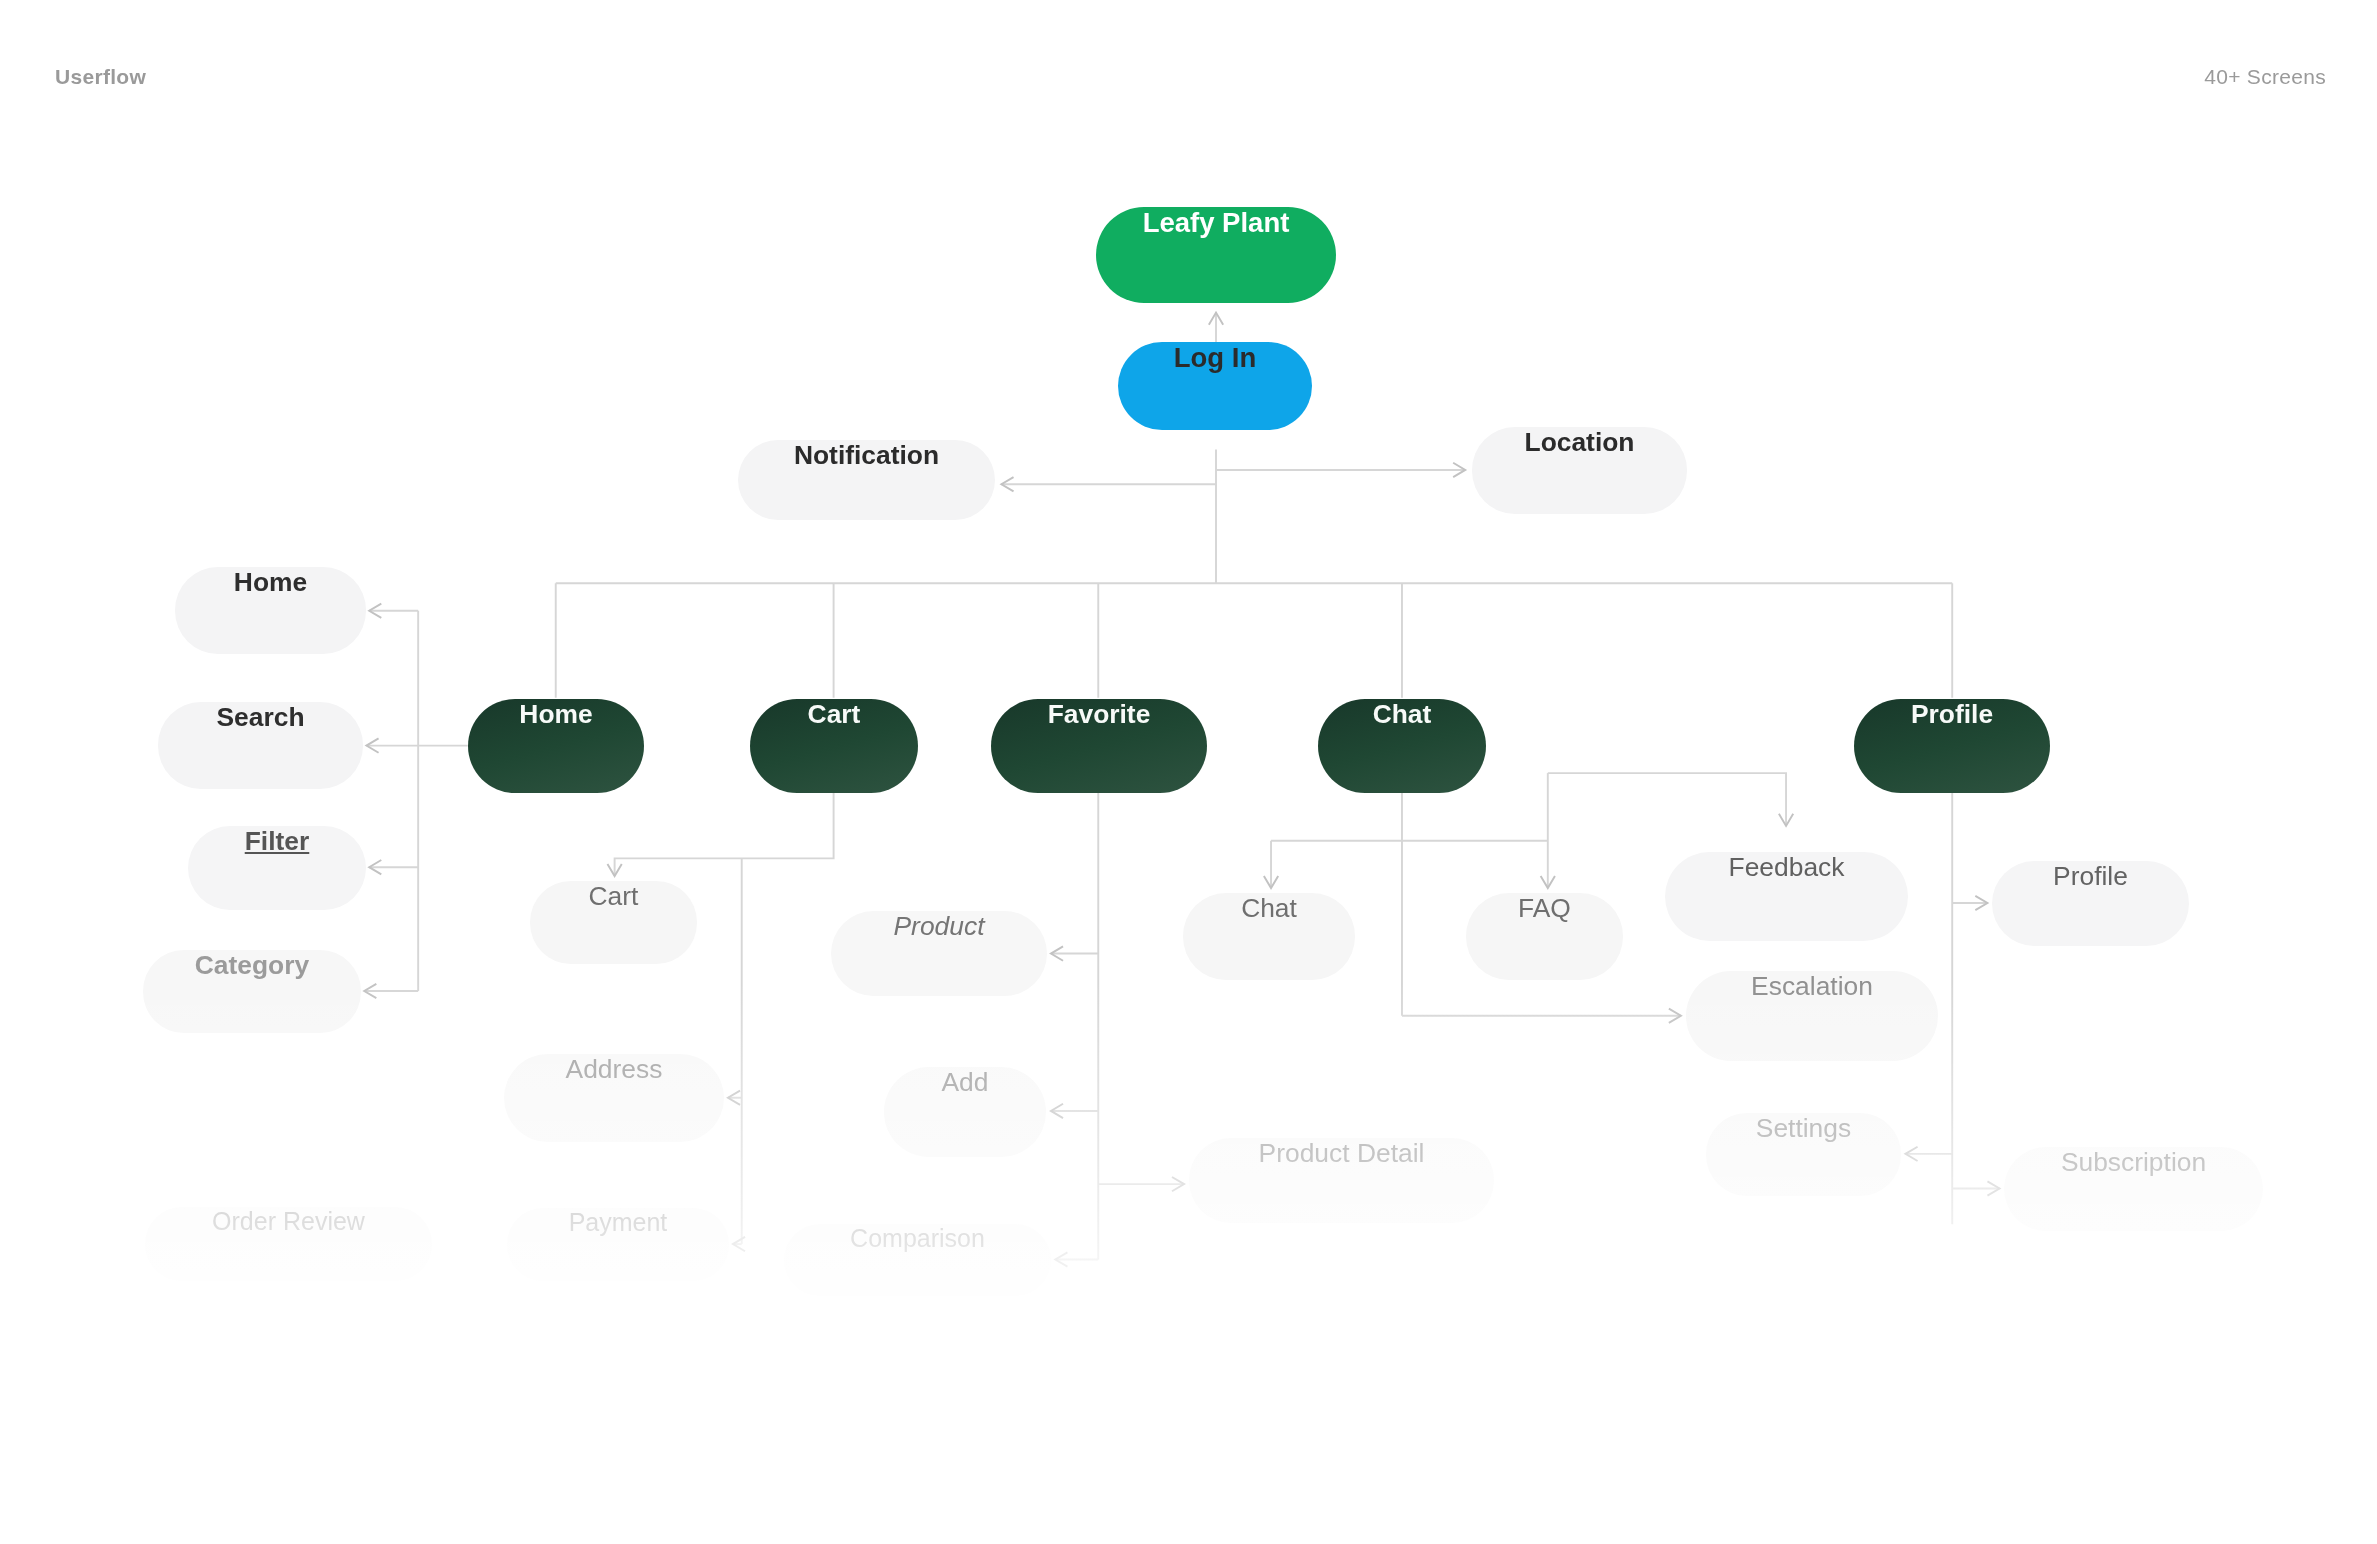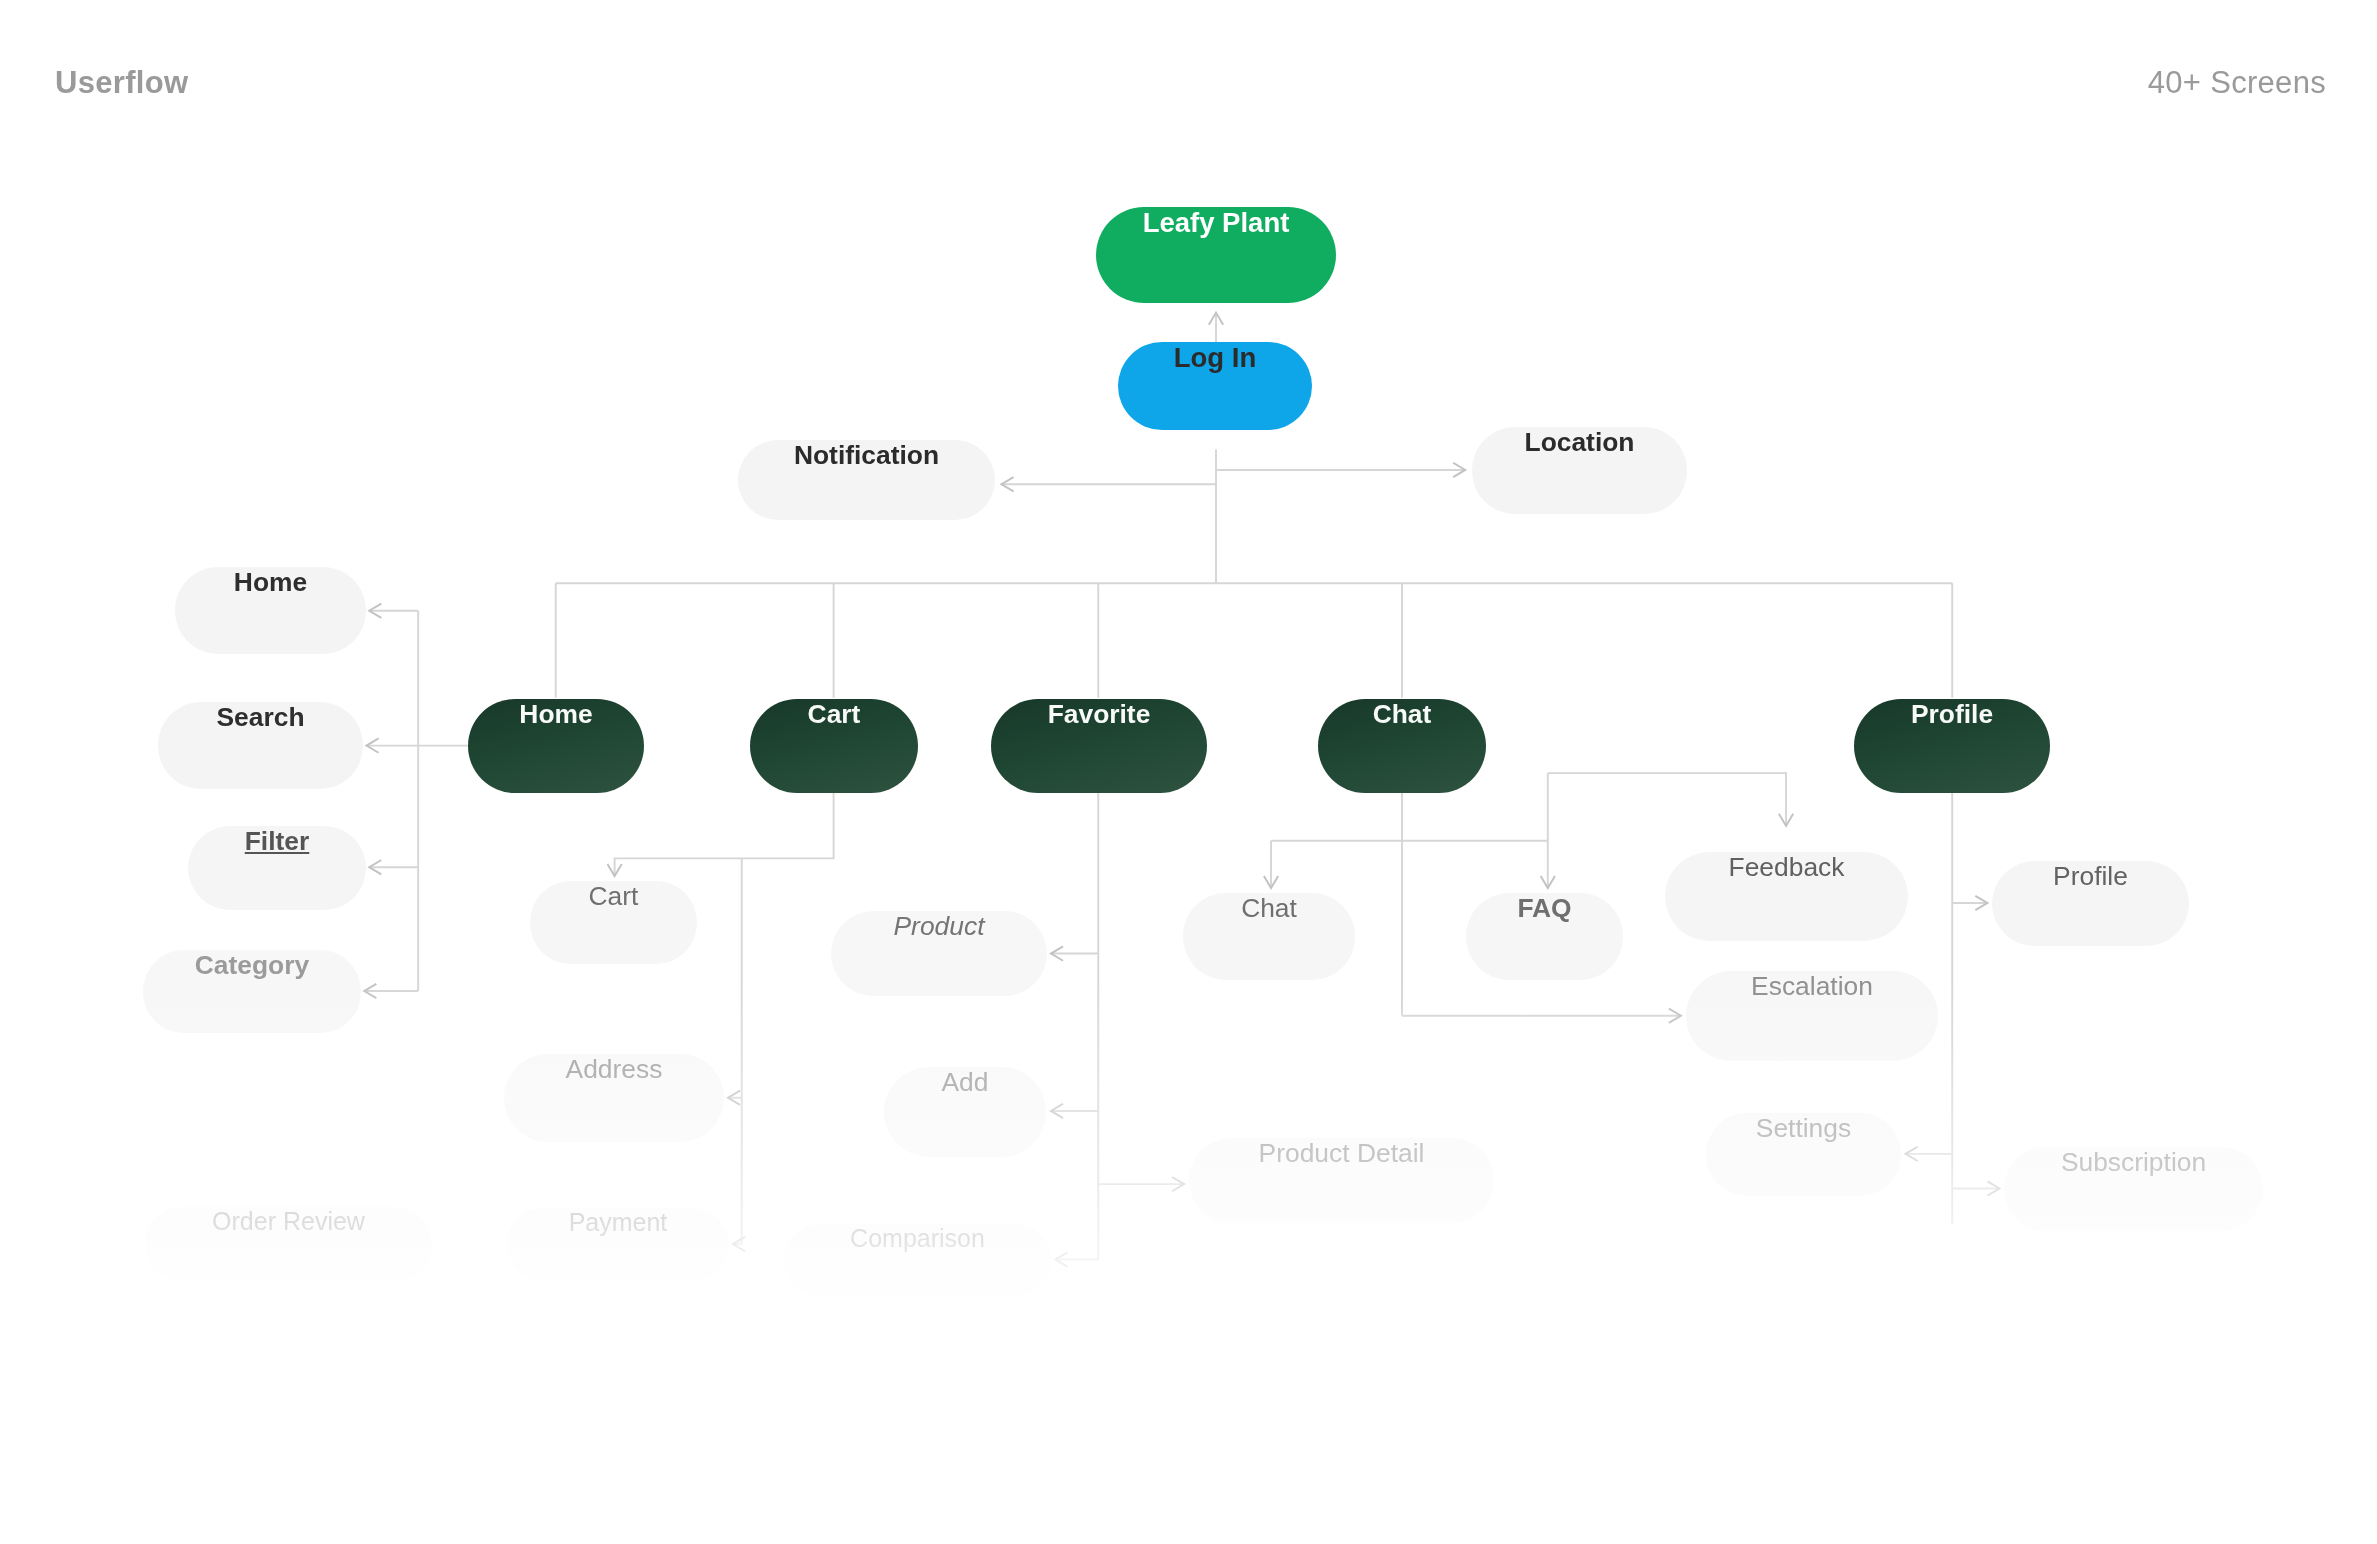--- a/index.html
+++ b/index.html
@@ -1,18 +1,18 @@
 <!DOCTYPE html>
 <html style="font-size:8.8px"><head>
 <meta charset="utf-8">
 <style>
   html,body{margin:0;padding:0;background:#ffffff;}
   body{font-family:"Liberation Sans","DejaVu Sans",sans-serif;}
   .canvas{position:relative;width:2377px;height:1544px;background:#ffffff;overflow:hidden;}
-  .hdr{position:absolute;top:65px;font-size:31px;color:#9a9a9a;letter-spacing:0.3px;}
+  .hdr{position:absolute;top:65px;font-size:21px;color:#9a9a9a;letter-spacing:0.3px;}
   .hdr-left{left:55px;font-weight:700;}
   .hdr-right{right:51px;font-weight:500;}
   #edges{position:absolute;left:0;top:0;width:2377px;height:1544px;}
   #edges polyline{fill:none;stroke:#d6d6d6;stroke-width:3.5;}
   .node{position:absolute;display:flex;align-items:flex-start;justify-content:center;
         box-sizing:border-box;white-space:nowrap;}
   .node.green{background:#10ad60;color:#ffffff;}
   .node.dark{background:linear-gradient(165deg,#18382a 0%,#1f4733 50%,#2e5340 100%);color:#f7faf8;}
   .fade{position:absolute;left:0;top:980px;width:2377px;height:565px;pointer-events:none;
         background:linear-gradient(180deg,rgba(255,255,255,0) 0%,rgba(255,255,255,0.5) 35%,rgba(255,255,255,0.9) 58%,#ffffff 72%,#ffffff 100%);}
@@ -111,21 +111,21 @@
       <div class="node " style="left: 530px; top: 881px; width: 167px; height: 83px; border-radius: 41px; background: rgb(246, 246, 246);">
         <span style="font-size: 26.4px; font-weight: 500; color: rgb(111, 111, 111);">Cart</span>
       </div>
       <div class="node " style="left: 831px; top: 911px; width: 216px; height: 85px; border-radius: 43px; background: rgb(247, 247, 247);">
         <span style="font-size: 26.4px; font-weight: 500; color: rgb(117, 117, 117); font-style: italic;">Product</span>
       </div>
       <div class="node " style="left: 1183px; top: 893px; width: 172px; height: 87px; border-radius: 43px; background: rgb(246, 246, 246);">
         <span style="font-size: 26.4px; font-weight: 500; color: rgb(111, 111, 111);">Chat</span>
       </div>
       <div class="node " style="left: 1466px; top: 893px; width: 157px; height: 87px; border-radius: 43px; background: rgb(246, 246, 246);">
-        <span style="font-size: 26.4px; font-weight: 700; color: rgb(111, 111, 111);">FAQ</span>
+        <span style="font-size: 26.4px; font-weight: 400; color: rgb(111, 111, 111);">FAQ</span>
       </div>
       <div class="node " style="left: 1665px; top: 852px; width: 243px; height: 89px; border-radius: 45px; background: rgb(245, 245, 246);">
         <span style="font-size: 26.4px; font-weight: 500; color: rgb(96, 96, 96);">Feedback</span>
       </div>
       <div class="node " style="left: 1686px; top: 971px; width: 252px; height: 90px; border-radius: 45px; background: rgb(247, 247, 247);">
         <span style="font-size: 26.4px; font-weight: 500; color: rgb(143, 143, 143);">Escalation</span>
       </div>
       <div class="node " style="left: 1992px; top: 861px; width: 197px; height: 85px; border-radius: 43px; background: rgb(245, 245, 246);">
         <span style="font-size: 26.4px; font-weight: 500; color: rgb(99, 99, 99);">Profile</span>
       </div>

